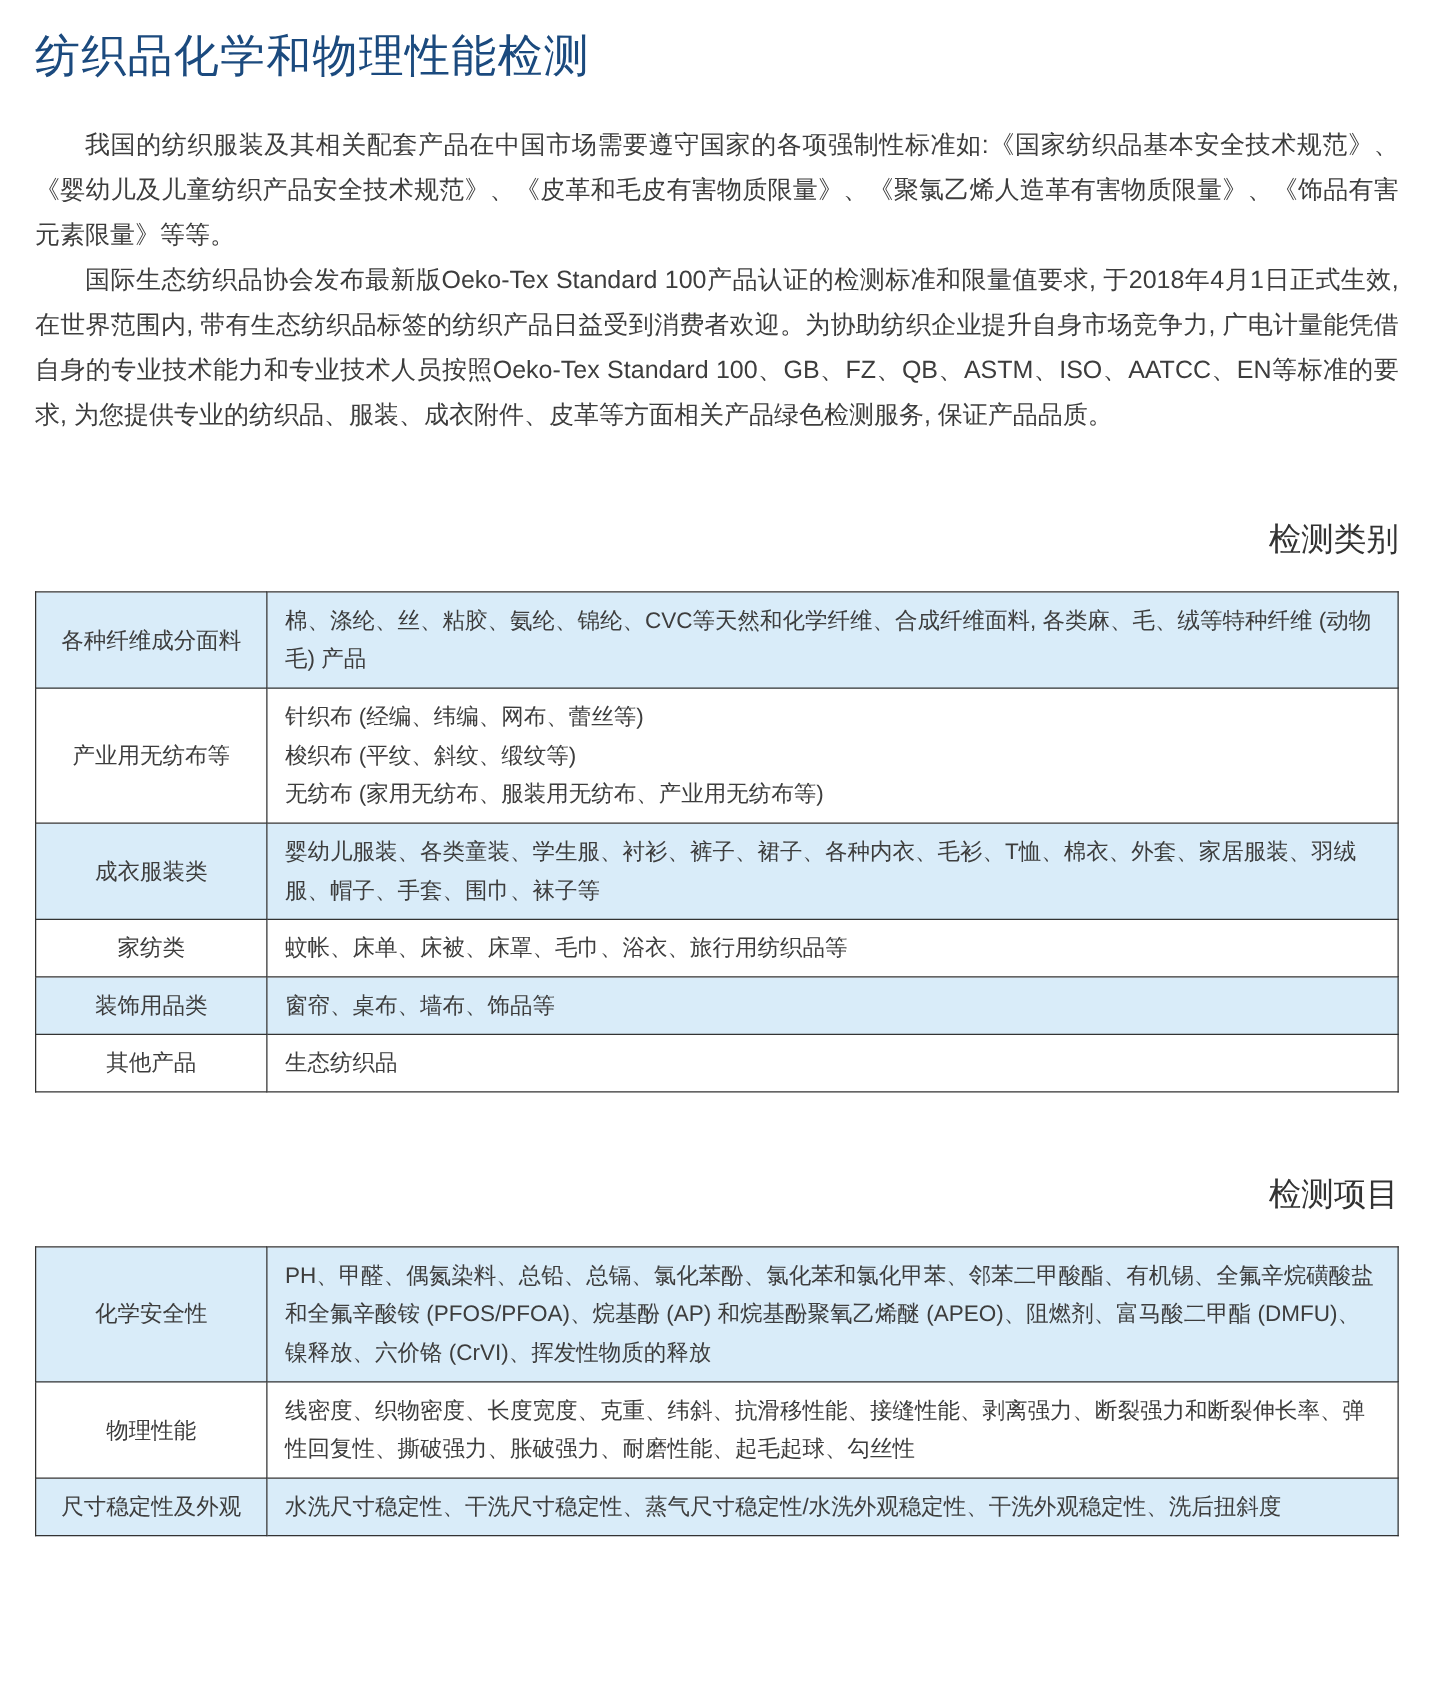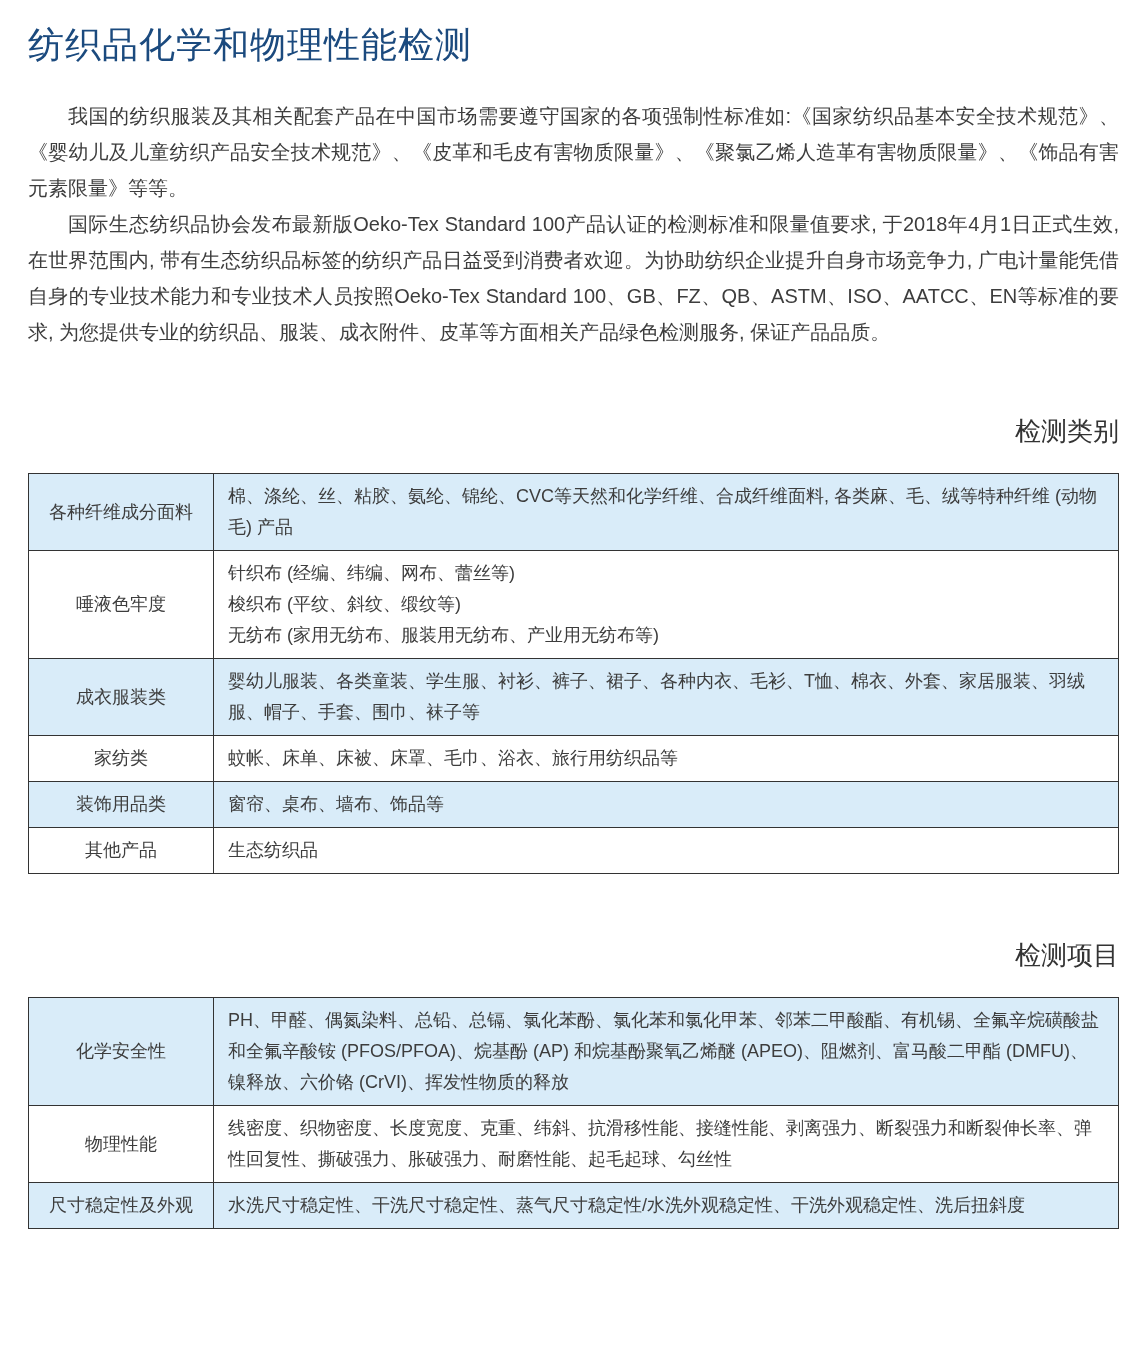--- a/index.html
+++ b/index.html
@@ -88,21 +88,21 @@
 
   <h2 class="section-heading">检测类别</h2>
 
   <table class="info-table">
     <tbody>
       <tr>
         <td class="label-cell">各种纤维成分面料</td>
         <td class="content-cell">棉、涤纶、丝、粘胶、氨纶、锦纶、CVC等天然和化学纤维、合成纤维面料, 各类麻、毛、绒等特种纤维 (动物毛) 产品</td>
       </tr>
       <tr>
-        <td class="label-cell">唾液色牢度</td>
+        <td class="label-cell">产业用无纺布等</td>
         <td class="content-cell">针织布 (经编、纬编、网布、蕾丝等)
 梭织布 (平纹、斜纹、缎纹等)
 无纺布 (家用无纺布、服装用无纺布、产业用无纺布等)</td>
       </tr>
       <tr>
         <td class="label-cell">成衣服装类</td>
         <td class="content-cell">婴幼儿服装、各类童装、学生服、衬衫、裤子、裙子、各种内衣、毛衫、T恤、棉衣、外套、家居服装、羽绒服、帽子、手套、围巾、袜子等</td>
       </tr>
       <tr>
         <td class="label-cell">家纺类</td>

